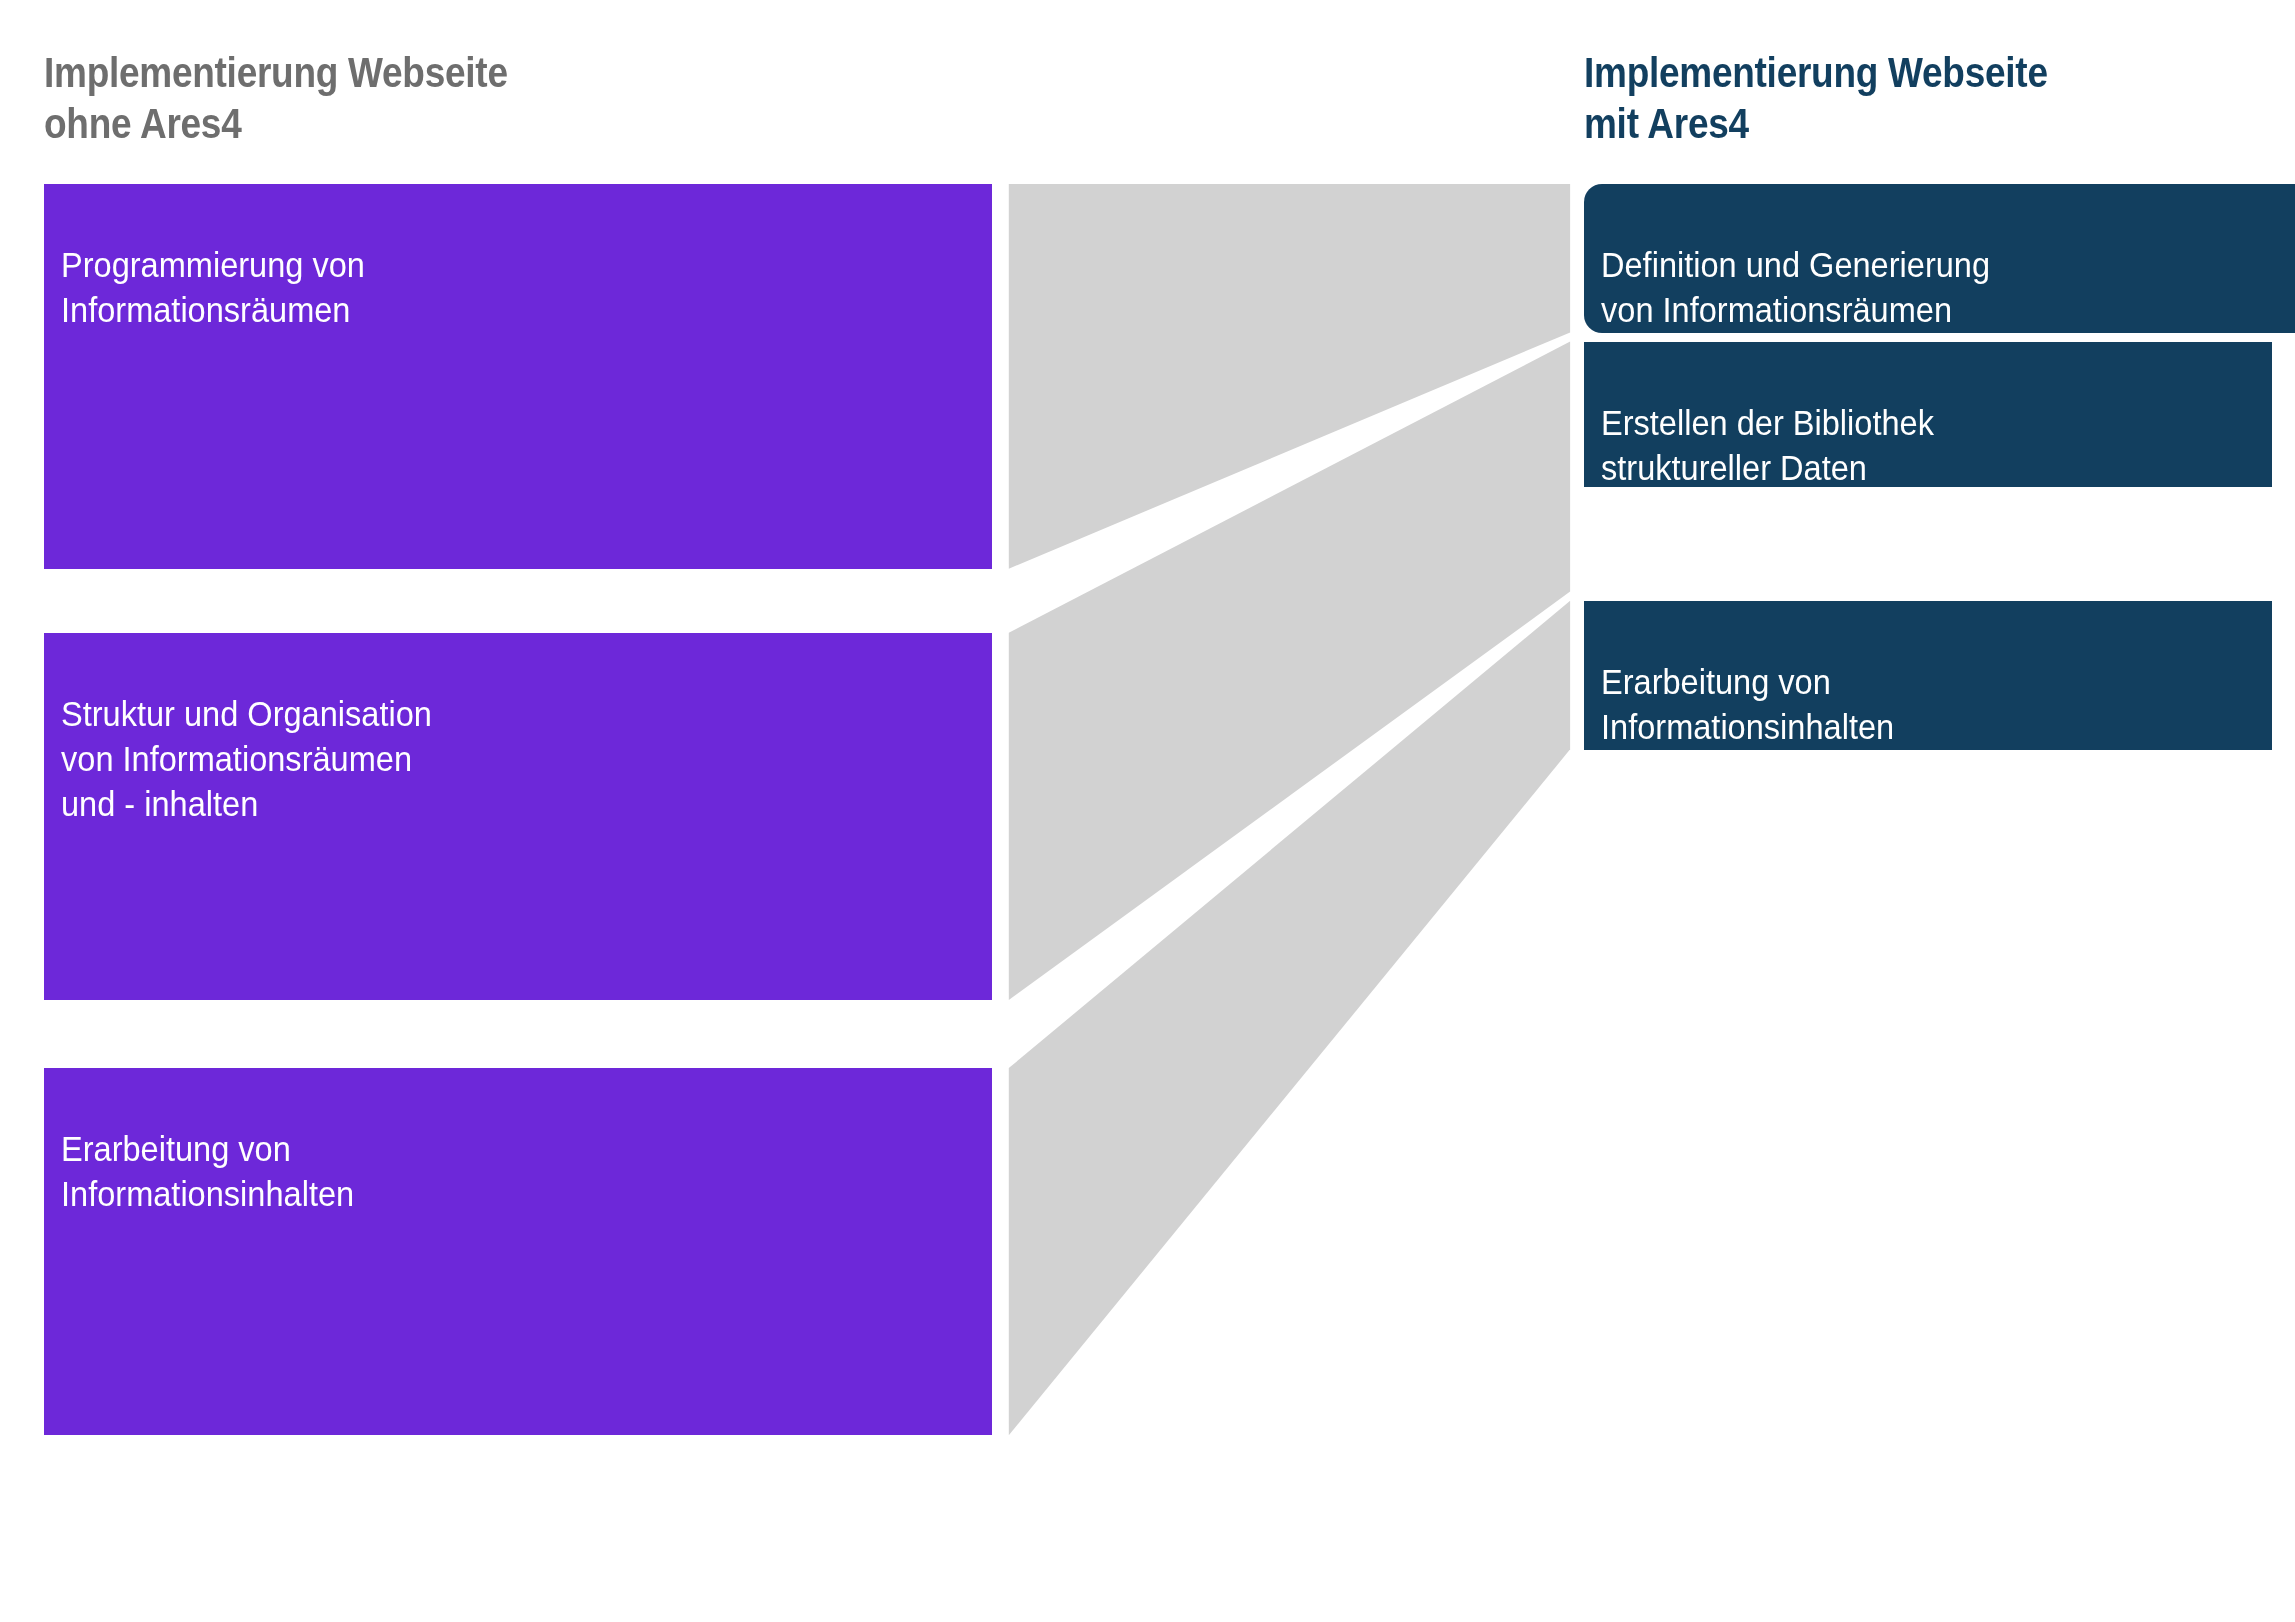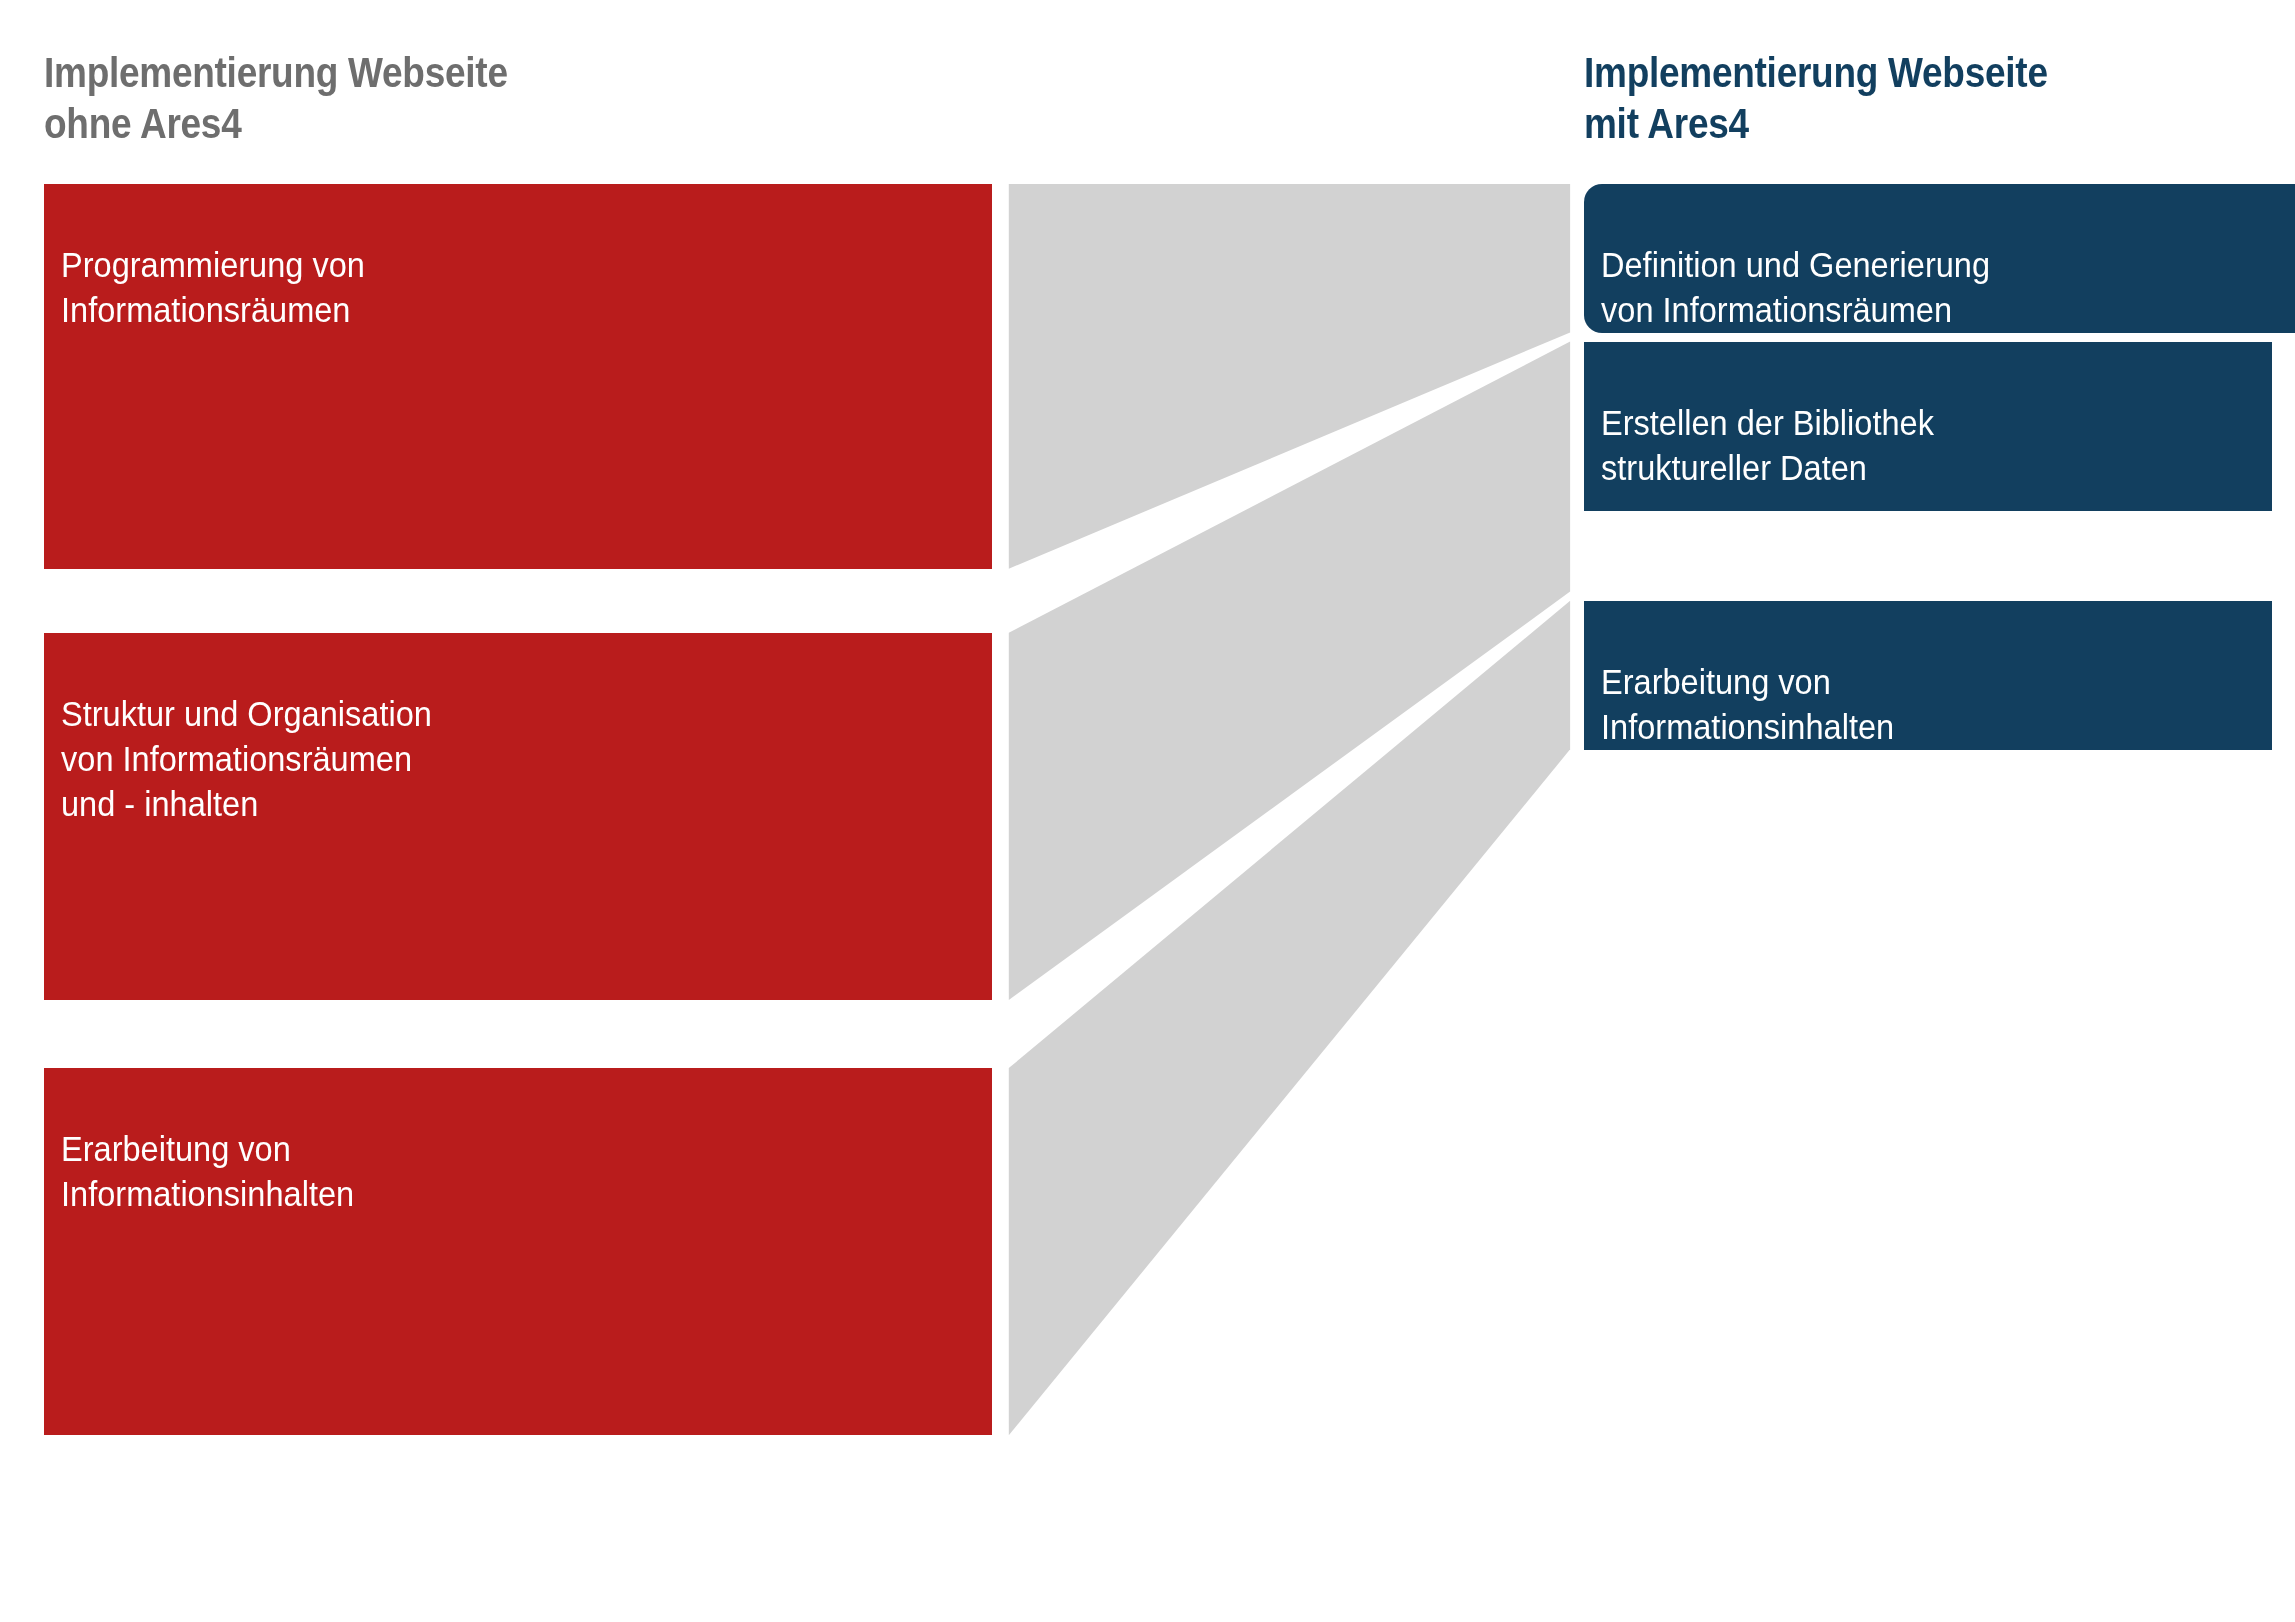--- a/index.html
+++ b/index.html
@@ -62,31 +62,31 @@
     font-size: 35px;
     line-height: 1.28;
     white-space: pre-line;
     transform-origin: left top;
   }
   .box .box-label {
     display: block;
     transform: scaleX(0.93);
     transform-origin: left top;
   }
-  .box-grey { background: #b91c1c; }
+  .box-grey { background: #6d28d9; }
   .box-blue { background: #123f5f; }
 
   
   #grey-box-0 { left: 44px;  top: 184px;  width: 948px; height: 385px; }
   #grey-box-1 { left: 44px;  top: 633px;  width: 948px; height: 367px; }
   #grey-box-2 { left: 44px;  top: 1068px; width: 948px; height: 367px; }
 
   
   #blue-box-0 { left: 1584px; top: 184px;  width: 824px; height: 149px; border-radius: 18px; }
-  #blue-box-1 { left: 1584px; top: 342px;  width: 688px; height: 169px; }
+  #blue-box-1 { left: 1584px; top: 342px;  width: 688px; height: 145px; }
   #blue-box-2 { left: 1584px; top: 499px;  width: 688px; height: 93px; }
   #blue-box-3 { left: 1584px; top: 601px;  width: 688px; height: 149px; }
 </style>
 </head>
 <body>
 
 <div id="stage">
 
   <div class="heading" id="heading-left">Implementierung Webseite
 ohne Ares4</div>

